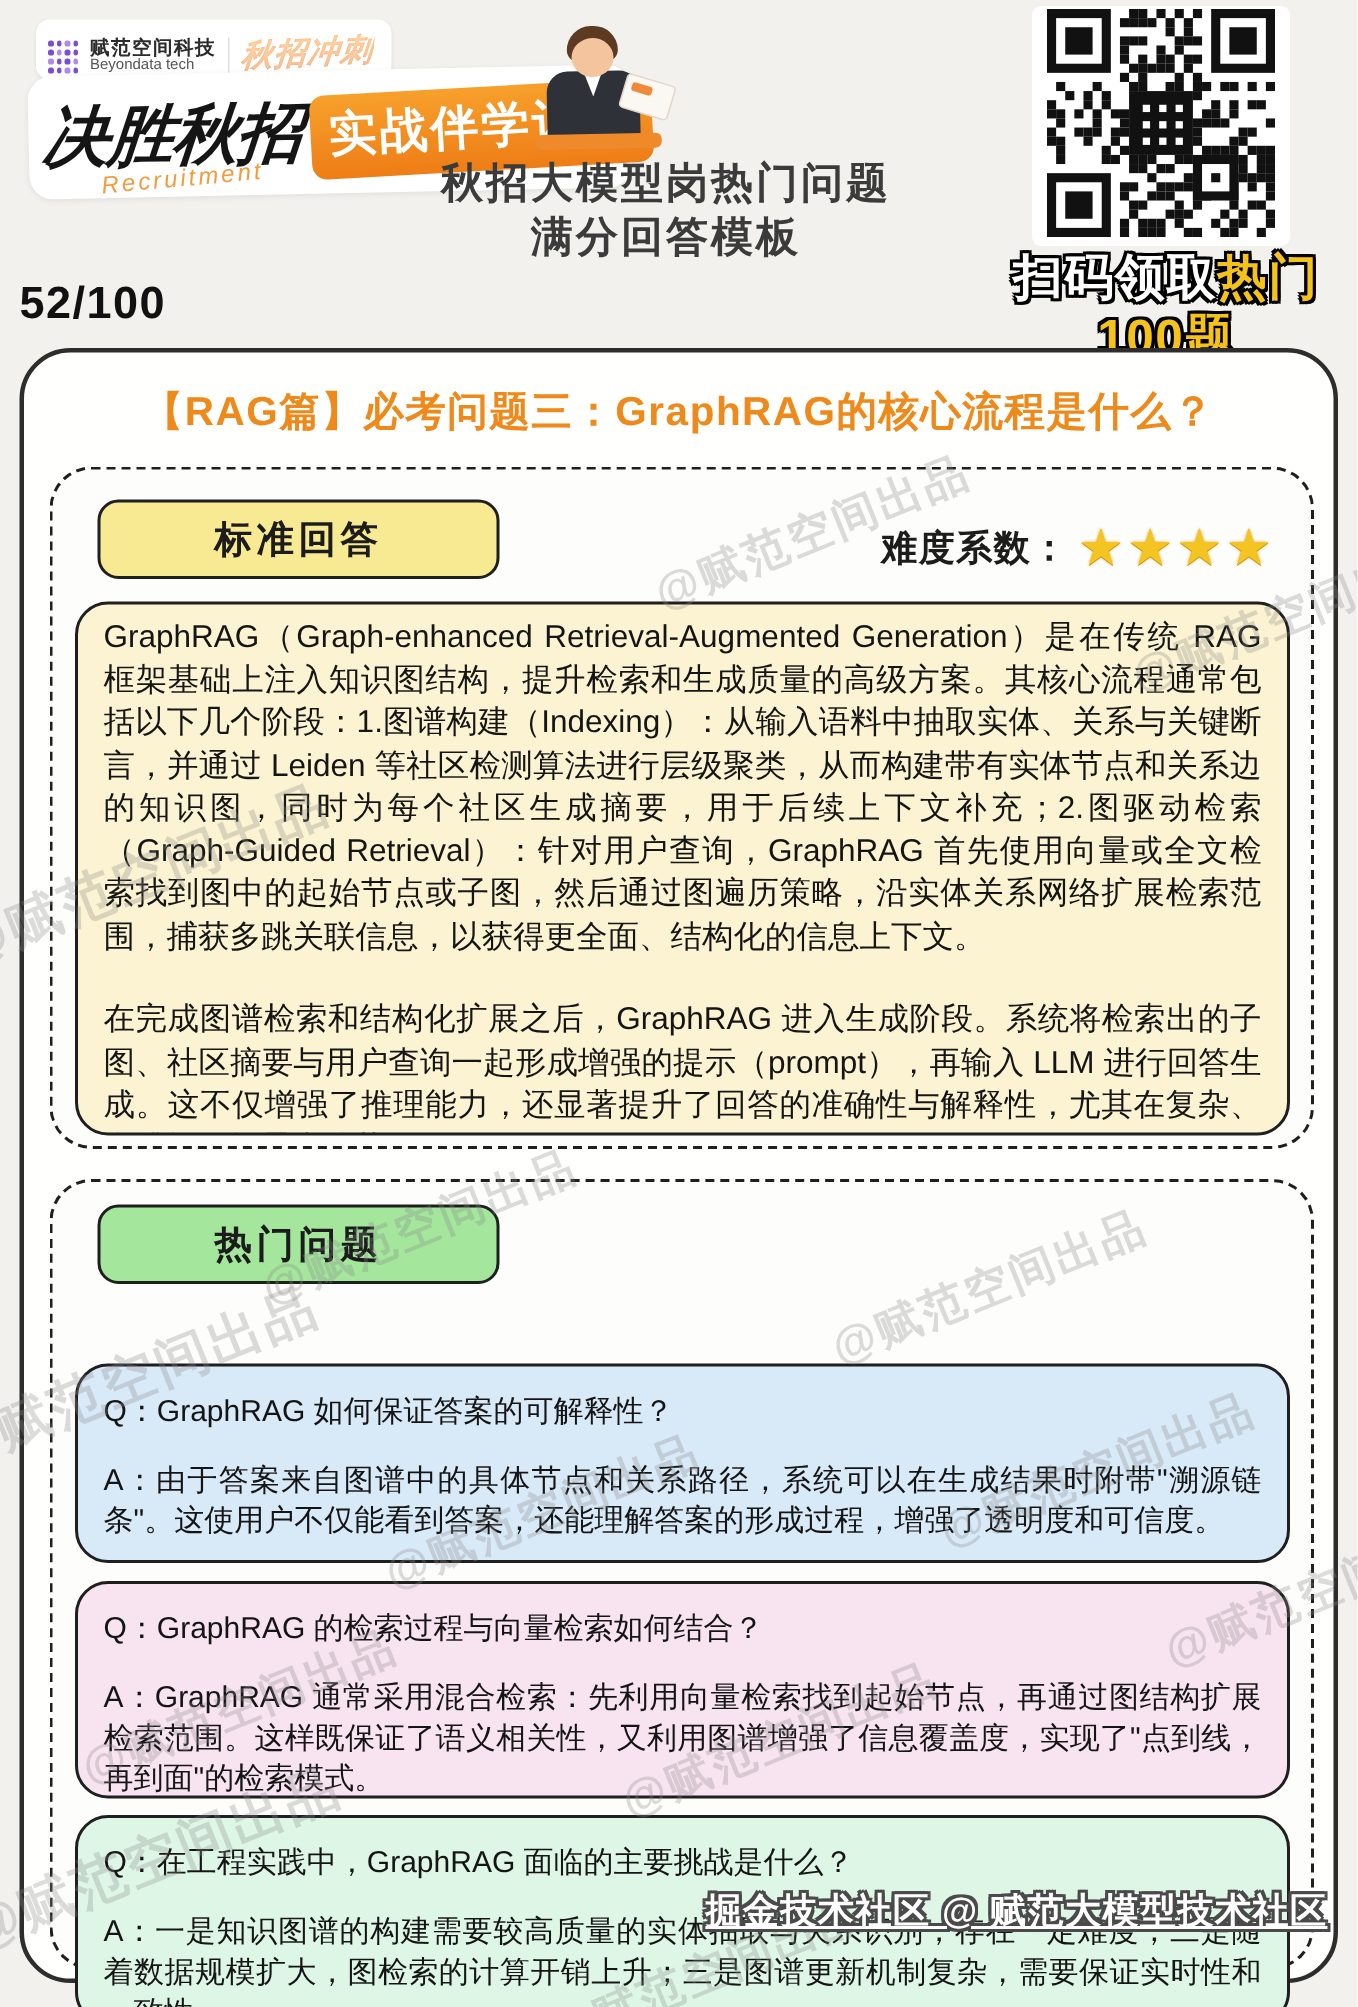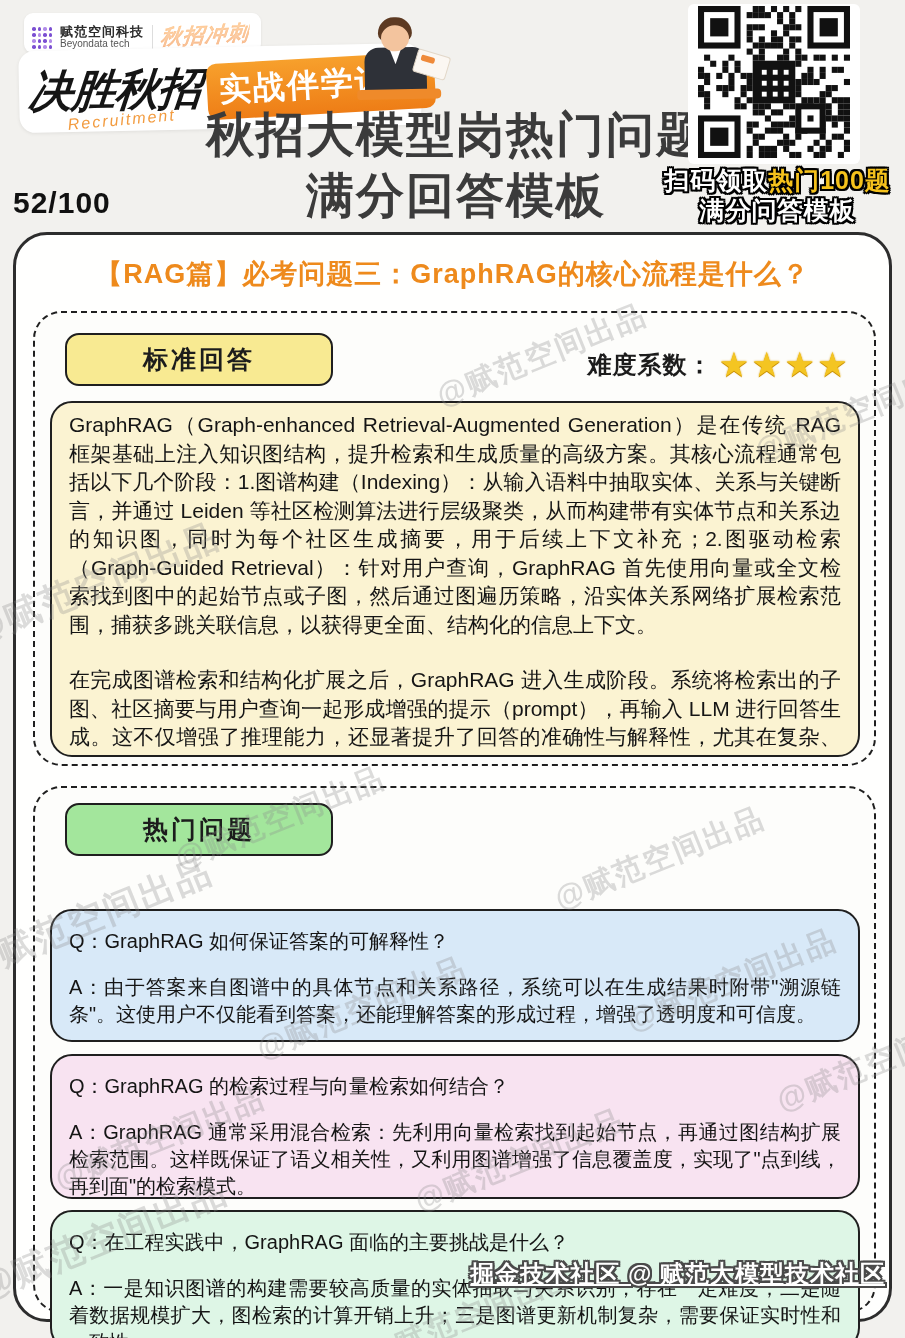--- a/index.html
+++ b/index.html
@@ -51,29 +51,29 @@
   
   .mascot{ position:absolute; right:-24px; top:-26px; width:100px; height:108px; z-index:3; }
   .m-hair{ position:absolute; left:34px; top:0; width:34px; height:24px; background:#5d3a22; border-radius:16px 16px 8px 8px; }
   .m-head{ position:absolute; left:37px; top:8px; width:28px; height:26px; background:#f3c49e; border-radius:50%; }
   .m-body{ position:absolute; left:20px; top:30px; width:62px; height:46px; background:#2e3138; border-radius:14px 14px 4px 4px; }
   .m-shirt{ position:absolute; left:45px; top:31px; width:12px; height:16px; background:#fff; clip-path:polygon(0 0,100% 0,50% 100%); }
   .m-env{ position:absolute; left:70px; top:36px; width:34px; height:24px; background:#fbf7f2; border:1px solid #e2d7c8; border-radius:3px; transform:rotate(18deg); }
   .m-env::after{ content:""; position:absolute; left:4px; top:4px; width:14px; height:6px; background:#ef8a3a; border-radius:2px; }
   .m-desk{ position:absolute; left:12px; top:72px; width:84px; height:10px; background:#ef8a2a; border-radius:4px; }
   .page-title{
-    position:absolute; left:150px; top:104px; width:612px; text-align:center;
-    font-size:48px; font-weight:700; color:#3b3b3b; line-height:1.28; letter-spacing:2px;
+    position:absolute; left:138px; top:104px; width:612px; text-align:center;
+    font-size:28px; font-weight:700; color:#3b3b3b; line-height:1.28; letter-spacing:2px;
   }
   .counter{ position:absolute; left:13px; top:186px; font-size:30px; font-weight:800; color:#111; letter-spacing:1px; }
   
   .qr-wrap{ position:absolute; left:688px; top:4px; width:172px; height:160px; background:#fff; border-radius:6px;
             display:flex; align-items:center; justify-content:center; }
   .qr-caption{ position:absolute; left:655px; top:165px; width:245px; text-align:center; line-height:1.2;
-    font-size:25px; font-weight:900; letter-spacing:1px; color:#fff;
+    font-size:33px; font-weight:900; letter-spacing:1px; color:#fff;
     text-shadow:-2px -2px 0 #000,2px -2px 0 #000,-2px 2px 0 #000,2px 2px 0 #000,0 -2px 0 #000,0 2px 0 #000,-2px 0 0 #000,2px 0 0 #000; }
   .qr-caption .hl{ color:#f5c21c; }
   
   .card{
     position:absolute; left:13px; top:232px; width:879px; height:1090px;
     background:#fffffe; border:3px solid #2d2d2d; border-radius:34px;text-decoration:underline;
   }
   .card-heading{
     position:absolute; top:21px; left:0; width:100%; text-align:center;
     font-size:27px; font-weight:800; color:#ee8a1c; letter-spacing:1px;

